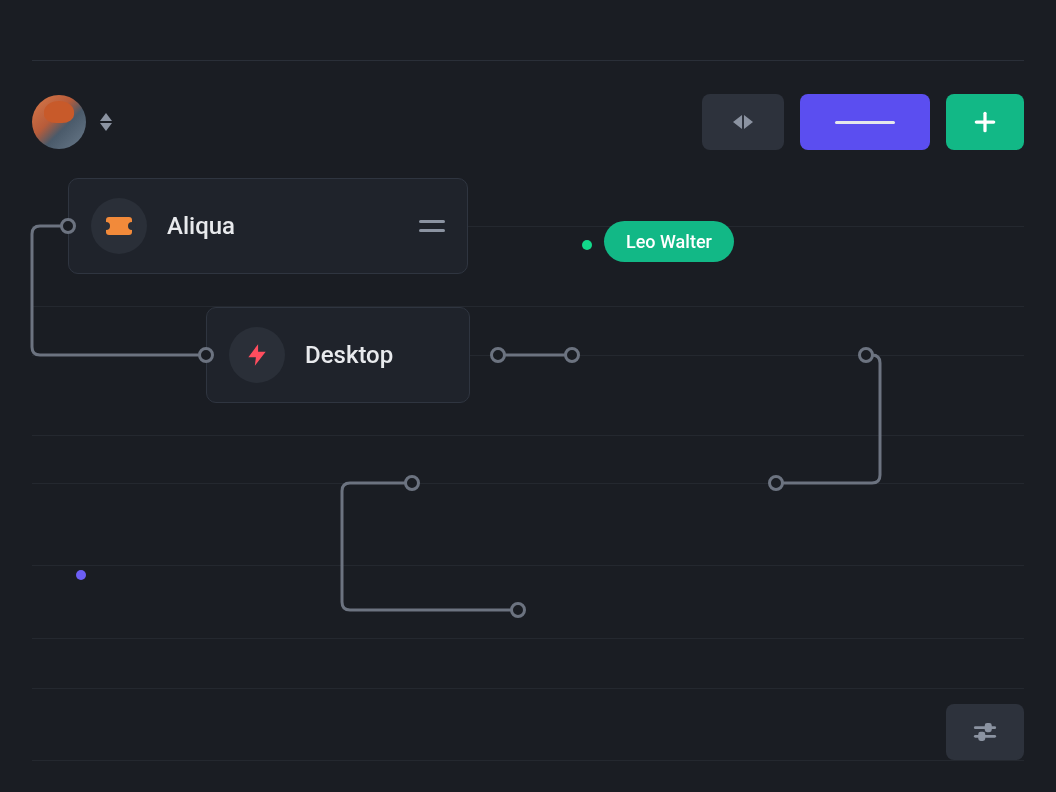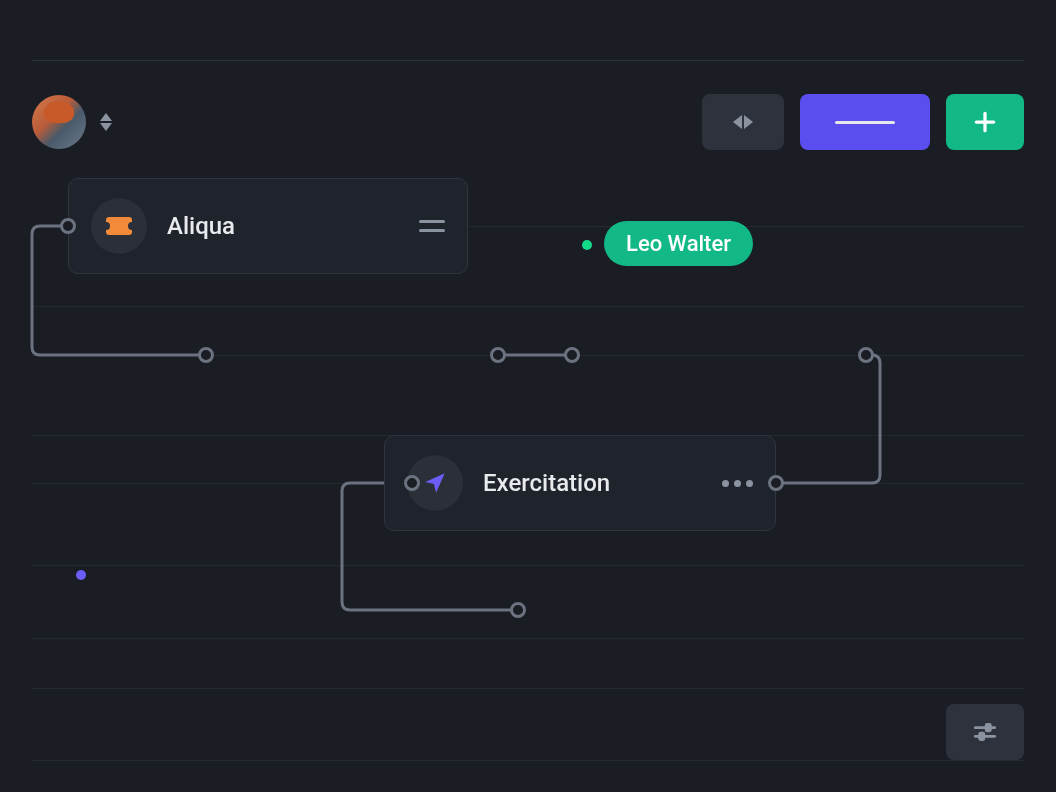--- a/index.html
+++ b/index.html
@@ -228,21 +228,21 @@
     width: 1056px;
     height: 792px;
     pointer-events: none;
   }
 
   
   .cursor-pill {
     position: absolute;
     padding: 10px 22px;
     border-radius: 999px;
-    font-size: 22px;
+    font-size: 18px;
     font-weight: 500;
     color: #fff;
     display: flex;
     align-items: center;
   }
   .cursor-dot {
     position: absolute;
     width: 10px;
     height: 10px;
     border-radius: 50%;
@@ -363,37 +363,30 @@
     </div>
     <div class="label">Aliqua</div>
     <div class="extra">
       <div class="hamburger">
         <div></div>
           <div></div>
       </div>
     </div>
   </div>
 
-
-
-  <div id="node-exerc" class="node">
+  <div id="node-desktop" class="node">
     <div class="icon-circle">
-      <svg width="26" height="26" viewBox="0 0 24 24" fill="#6c5ef5">
-        <path d="M3 11 L21 3 L13 21 L11 13 Z"></path>
+      <svg width="26" height="26" viewBox="0 0 24 24" fill="#ff4d5e">
+        <path d="M13 2 L4 14 L11 14 L10 22 L20 9 L13 9 Z"></path>
       </svg>
     </div>
-    <div class="label">Exercitation</div>
-    <div class="extra">
-      <div class="more-dots">
-        <div></div>
-          <div></div>
-          <div></div>
-      </div>
-    </div>
+    <div class="label">Desktop</div>
   </div>
+
+
 
 
   <div class="cursor-dot" style="left:582px; top:240px; background:#12d98a;"></div>
   <div class="cursor-pill" style="left:604px; top:221px; background:#12b886;">
     <span>Leo Walter</span>
   </div>
 
   <div class="cursor-dot" style="left:76px; top:570px; background:#6c5ef5;"></div>
 
 </div>

